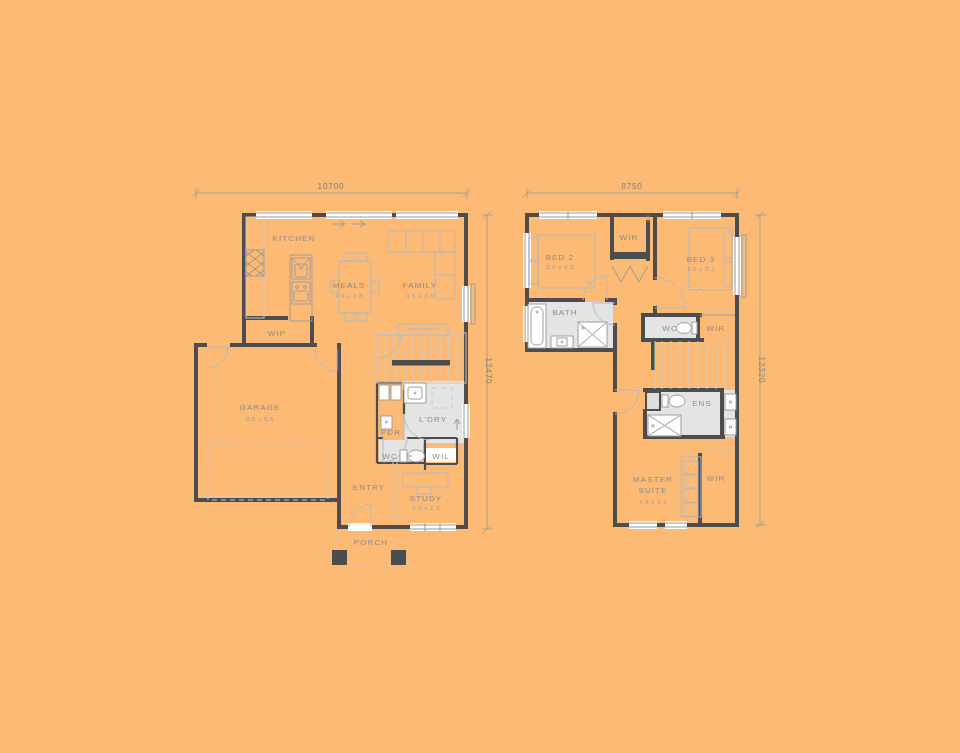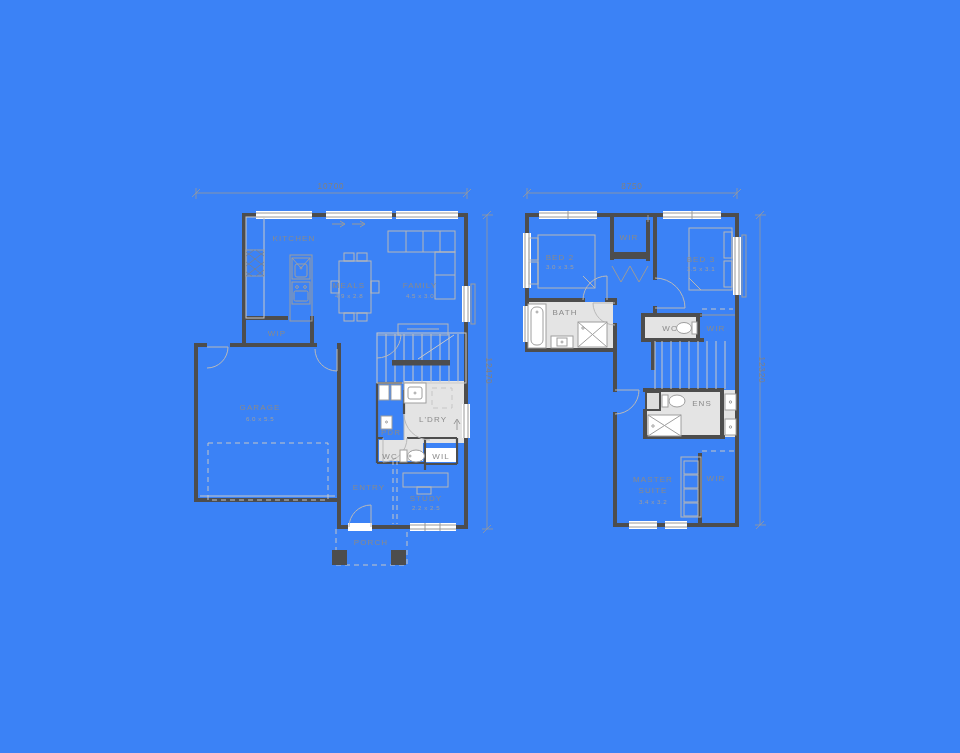--- a/index.html
+++ b/index.html
@@ -1,16 +1,16 @@
 <!DOCTYPE html>
 <html><head>
 <meta charset="utf-8">
 <style>
   html,body{margin:0;padding:0;background:#ffffff;}
-  #canvas{position:relative;width:960px;height:753px;background:#3b82f6;overflow:hidden;
+  #canvas{position:relative;width:960px;height:753px;background:#fdba74;overflow:hidden;
           font-family:"Liberation Sans", sans-serif;}
   svg{position:absolute;overflow:visible;}
   #gf{left:180px;top:178px;}
   #ff{left:505px;top:178px;}
   .wall{stroke:#4d4d4d;stroke-width:4;fill:none;stroke-linecap:square;}
   .wall2{stroke:#4d4d4d;stroke-width:2.2;fill:none;}
   .thin{stroke:#b7b7b7;stroke-width:1;fill:none;}
   .fix{stroke:#9e9e9e;stroke-width:1;fill:#ffffff;}
   .fixnf{stroke:#9e9e9e;stroke-width:1;fill:none;}
   .lt{stroke:#c9c9c9;stroke-width:1;fill:none;}

